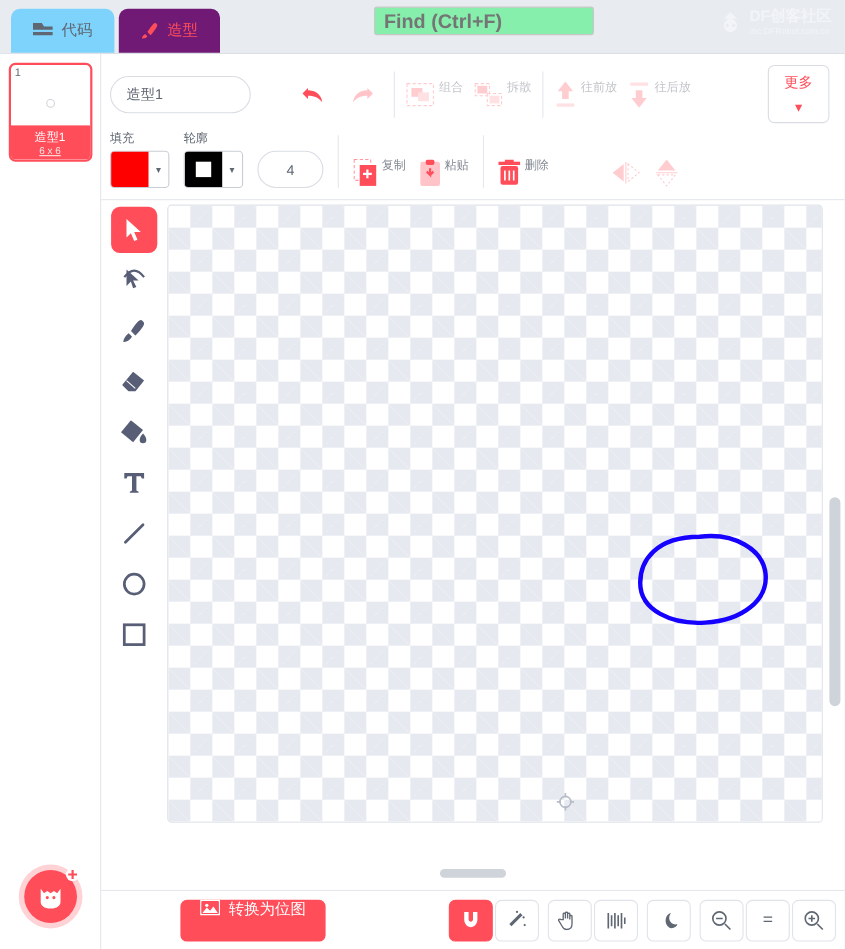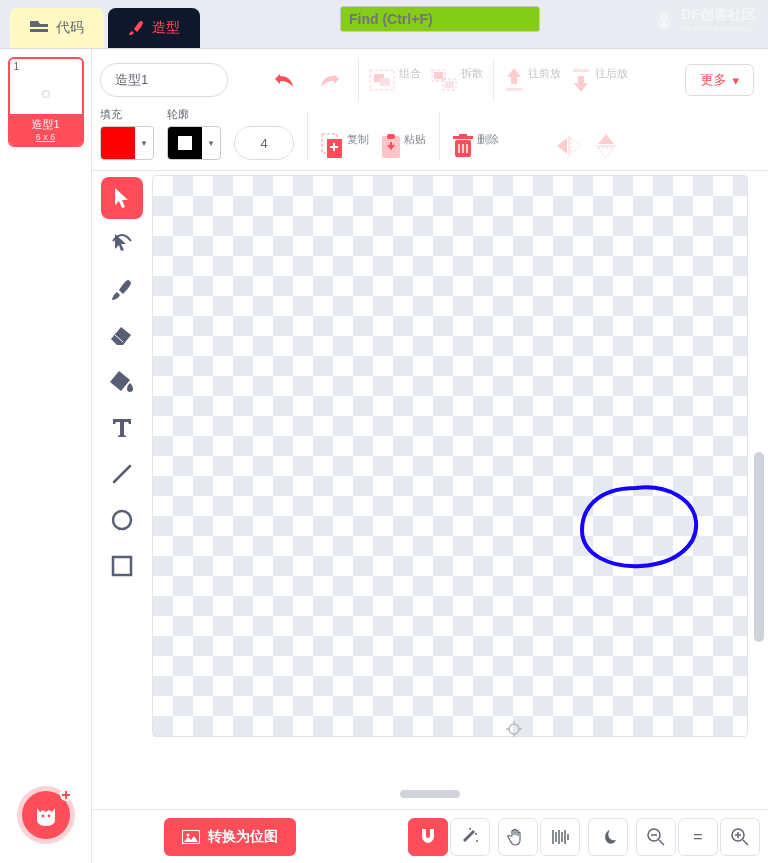--- a/index.html
+++ b/index.html
@@ -1,41 +1,41 @@
 <!DOCTYPE html>
 <html><head>
 <meta charset="utf-8">
 <style>
 *{box-sizing:border-box;margin:0;padding:0;font-family:-apple-system,"Helvetica Neue",Arial,sans-serif;}
 body{width:768px;height:863px;background:#e8ecf1;overflow:hidden;position:relative;}
 .top-bar{height:48px;background:#e8ecf1;display:flex;align-items:flex-end;padding-left:10px;position:relative;}
-.tab{display:flex;align-items:center;gap:8px;height:40px;padding:0 20px;font-size:14px;color:#5f6772;background:#fef9c3;border-radius:8px 8px 0 0;cursor:pointer;margin-right:4px;}
-.tab.active{background:#0f172a;color:#ff4d5a;}
+.tab{display:flex;align-items:center;gap:8px;height:40px;padding:0 20px;font-size:14px;color:#5f6772;background:#7dd3fc;border-radius:8px 8px 0 0;cursor:pointer;margin-right:4px;}
+.tab.active{background:#701a75;color:#ff4d5a;}
 .tab .icon{font-size:16px;}
-.findbox{position:absolute;left:340px;top:6px;width:200px;height:26px;border:1px solid #c7c7c7;border-radius:3px;background:#84cc16;padding:2px 8px;font-size:14px;color:#555;font-weight:bold;}
+.findbox{position:absolute;left:340px;top:6px;width:200px;height:26px;border:1px solid #c7c7c7;border-radius:3px;background:#86efac;padding:2px 8px;font-size:18px;color:#555;font-weight:bold;}
 .watermark{position:absolute;right:12px;top:6px;display:flex;align-items:center;gap:6px;color:#fff;opacity:.45;font-weight:bold;font-size:14px;}
 .watermark .sub{font-size:8px;display:block;font-weight:normal;}
 .main{display:flex;height:815px;background:#fff;border-top:1px solid #d9dde3;}
 .leftcol{width:92px;background:#fff;border-right:1px solid #e4e7ec;padding:8px;display:flex;flex-direction:column;align-items:center;}
 .thumb{width:76px;border:2px solid #ff4d5a;border-radius:6px;overflow:hidden;background:#fff;}
 .thumb .num{font-size:10px;color:#5f6772;padding:2px 4px;}
 .thumb .img{height:40px;display:flex;align-items:center;justify-content:center;}
 .thumb .img .dot{width:8px;height:8px;border:1px solid #d0d3d9;border-radius:50%;}
 .thumb-label{background:#ff4d5a;color:#fff;text-align:center;font-size:11px;padding:3px 0;}
 .thumb-label .dim{font-size:9px;opacity:.85;text-decoration:underline;}
 .cat-btn{margin-top:auto;margin-bottom:16px;width:48px;height:48px;border-radius:50%;background:#ff4d5a;box-shadow:0 0 0 5px rgba(255,77,90,.25);display:flex;align-items:center;justify-content:center;position:relative;}
 .rightarea{flex:1;display:flex;flex-direction:column;}
 .toolbar1{padding:10px 8px 0 8px;display:flex;align-items:center;gap:10px;}
 .name-input{width:128px;height:34px;border:1px solid #d9dde3;border-radius:18px;padding:0 14px;font-size:13px;color:#5f6772;}
 .ico-btn{width:36px;height:34px;display:flex;align-items:center;justify-content:center;color:#ff7f89;font-size:18px;cursor:pointer;}
 .ico-btn.dim{color:#ffc3c8;}
 .col-btn{display:flex;flex-direction:row;align-items:flex-start;gap:4px;font-size:11px;color:#848a93;}
 .col-btn.dim{opacity:.5;}
 .col-btn .i{height:28px;display:flex;align-items:center;justify-content:center;}
-.more-btn{margin-left:auto;margin-right:6px;border:1px solid #d9dde3;border-radius:6px;padding:6px 14px;color:#ff4d5a;font-size:13px;display:flex;align-items:center;gap:6px;}
+.more-btn{margin-left:auto;margin-right:6px;border:1px solid #d9dde3;border-radius:6px;padding:6px 14px;color:#ff4d5a;font-size:13px;display:flex;align-items:center;gap:6px;flex-direction:column;}
 .vline{width:1px;height:42px;background:#e4e7ec;}
 .toolbar2{padding:6px 8px 10px 8px;display:flex;align-items:flex-end;gap:13px;border-bottom:1px solid #e4e7ec;}
 .lab-col{display:flex;flex-direction:column;gap:4px;}
 .small-label{font-size:11px;color:#5f6772;}
 .swatch{display:flex;align-items:center;border:1px solid #c9cdd4;border-radius:4px;overflow:hidden;height:34px;}
 .swatch .colorbox{width:34px;height:34px;}
 .fill-red{background:#ff0000;}
 .stroke-black{background:#000;display:flex;align-items:center;justify-content:center;}
 .stroke-black::after{content:"";width:14px;height:14px;background:#fff;}
 .dd{width:18px;display:flex;align-items:center;justify-content:center;font-size:9px;color:#5f6772;}
@@ -44,21 +44,21 @@
 .tools{width:60px;padding-top:6px;display:flex;flex-direction:column;align-items:center;gap:4px;}
 .toolbtn{width:42px;height:42px;border-radius:8px;display:flex;align-items:center;justify-content:center;color:#575e75;cursor:pointer;}
 .toolbtn.active{background:#ff4d5a;color:#fff;}
 .canvas-wrap{flex:1;padding:4px 20px 0 0;position:relative;}
 .canvas{width:100%;height:562px;background:#fff;background-image:linear-gradient(45deg,#e6e9ef 25%,transparent 25%),linear-gradient(-45deg,#e6e9ef 25%,transparent 25%),linear-gradient(45deg,transparent 75%,#e6e9ef 75%),linear-gradient(-45deg,transparent 75%,#e6e9ef 75%);background-size:40px 40px;background-position:0 0,0 20px,20px -20px,-20px 0;border:1px solid #e0e3e9;border-radius:4px;position:relative;overflow:hidden;}
 .anno{position:absolute;left:576px;top:480px;}
 .target{position:absolute;left:506px;top:721px;color:#b6bcc8;}
 .vscroll{position:absolute;right:4px;top:452px;width:10px;height:190px;background:#cfd3da;border-radius:6px;}
 .hscroll{position:absolute;left:400px;top:790px;width:60px;height:8px;background:#cfd3da;border-radius:6px;}
 .bottom-bar{height:54px;display:flex;align-items:center;padding:0 8px;gap:8px;border-top:1px solid #e4e7ec;position:relative;}
-.convert-btn{background:#ff4d5a;color:#fff;border:none;border-radius:6px;height:38px;padding:0 18px;font-size:14px;display:flex;align-items:center;gap:8px;font-weight:700;}
+.convert-btn{background:#ff4d5a;color:#fff;border:none;border-radius:6px;height:38px;padding:0 18px;font-size:14px;display:flex;align-items:flex-start;gap:8px;font-weight:400;}
 .spacer-flex{flex:1;}
 .bb-group{display:flex;align-items:center;gap:2px;}
 .bb{width:40px;height:38px;border:1px solid #e0e3e9;border-radius:6px;display:flex;align-items:center;justify-content:center;color:#5f6772;font-size:16px;}
 .bb.primary{background:#ff4d5a;color:#fff;border-color:#ff4d5a;}
 svg{display:block;}
 </style>
 </head>
 <body>
 
 <div class="top-bar">

